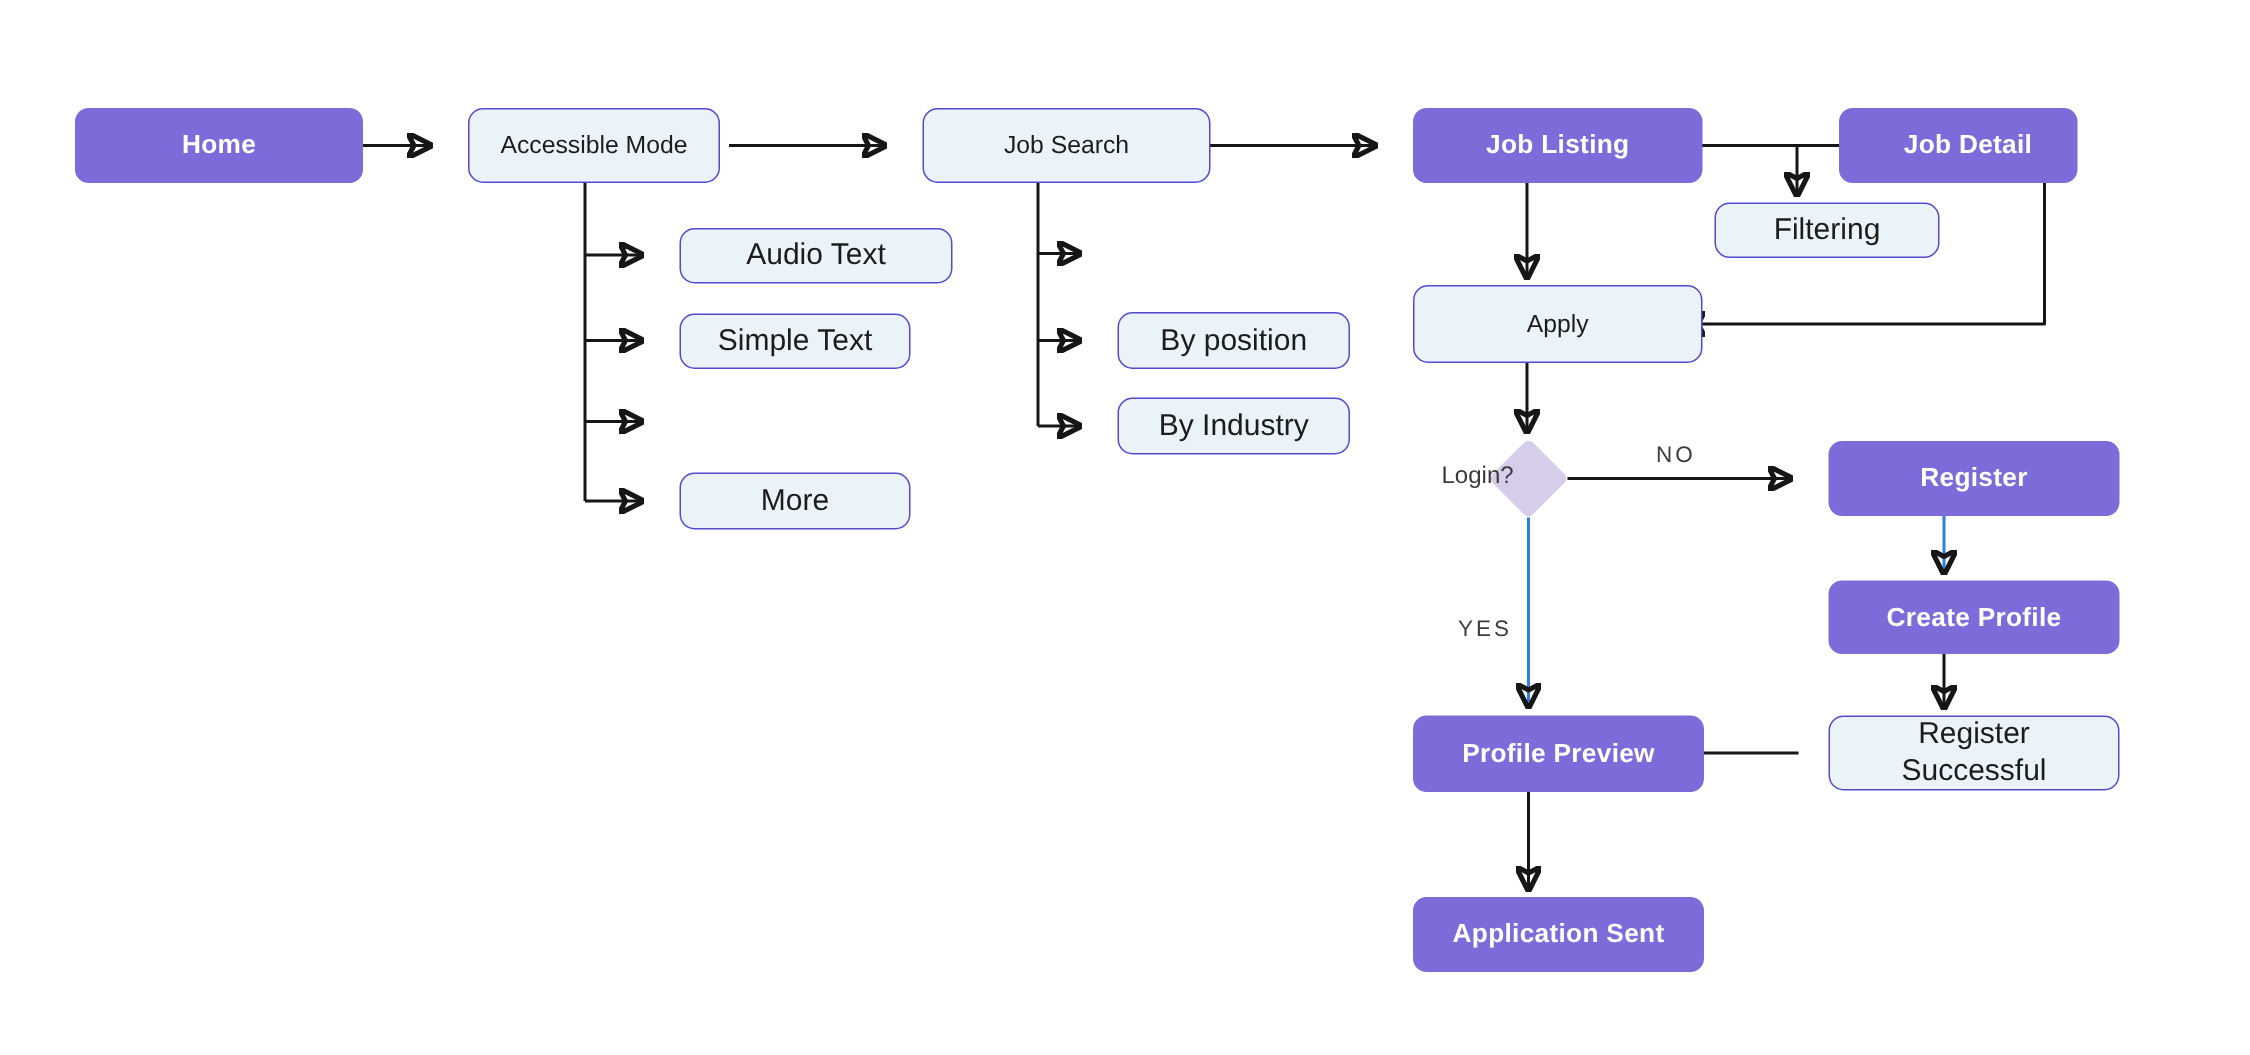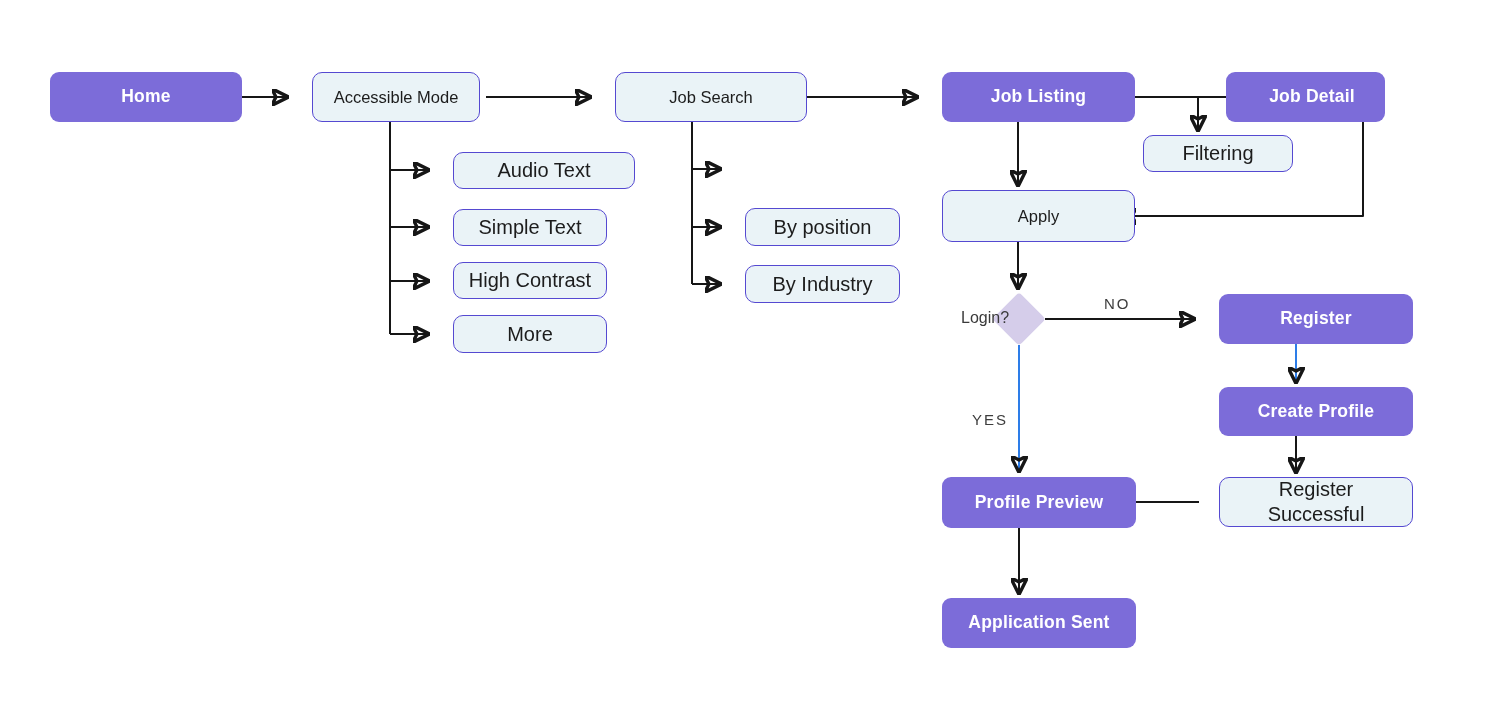--- a/index.html
+++ b/index.html
@@ -104,21 +104,20 @@
   <div class="node light" style="left:595px;top:72px;width:192px;height:50px;">Job Search</div>
 
   <div class="node purple" style="left:922px;top:72px;width:193px;height:50px;">Job Listing</div>
 
   <div class="node purple" style="left:1206px;top:72px;width:159px;height:50px;padding-left:13px;">Job Detail</div>
 
   <div class="node light small" style="left:433px;top:152px;width:182px;height:37px;">Audio Text</div>
 
   <div class="node light small" style="left:433px;top:209px;width:154px;height:37px;">Simple Text</div>
 
-  <div class="node light small" style="left:433px;top:262px;width:154px;height:37px;">High Contrast</div>
 
   <div class="node light small" style="left:433px;top:315px;width:154px;height:38px;">More</div>
 
 
   <div class="node light small" style="left:725px;top:208px;width:155px;height:38px;">By position</div>
 
   <div class="node light small" style="left:725px;top:265px;width:155px;height:38px;">By Industry</div>
 
   <div class="node light small" style="left:1123px;top:135px;width:150px;height:37px;">Filtering</div>
 

